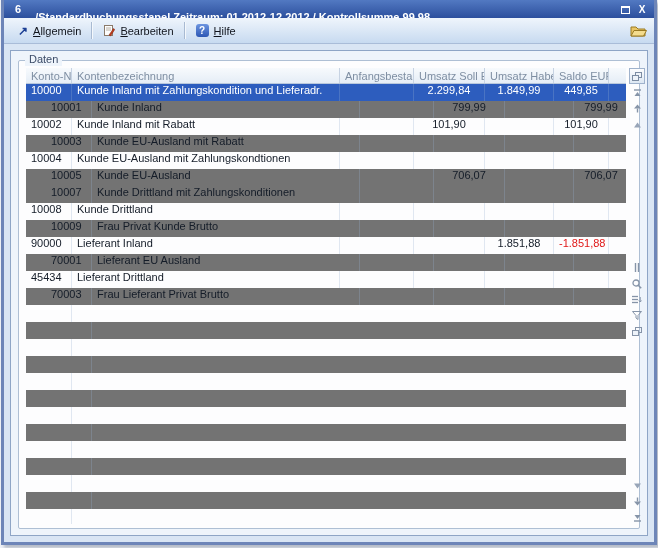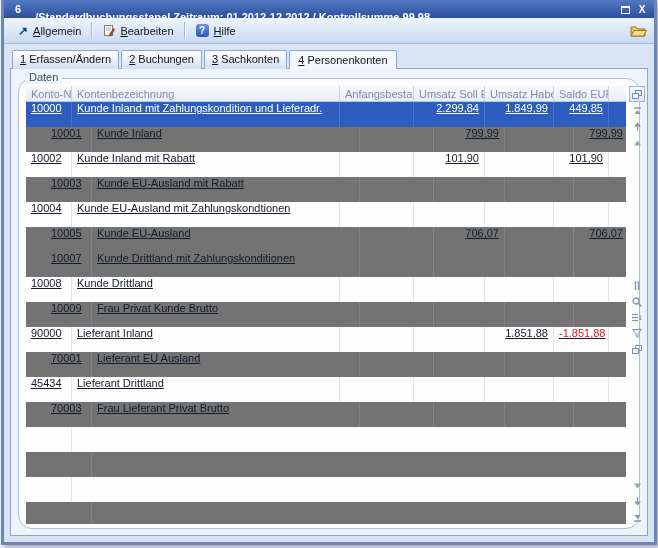--- a/index.html
+++ b/index.html
@@ -29,37 +29,37 @@
   .main{flex:1;display:flex;flex-direction:column;padding:6px 6px 6px 6px;min-height:0;}
   .tabs{display:flex;gap:2px;padding-left:2px;position:relative;z-index:2;}
   .tab{font-size:11px;color:#10141c;background:linear-gradient(#fefefe,#d3e0f0);
        border:1px solid #8ea5c6;border-bottom:none;border-radius:2px 2px 0 0;
        padding:2px 7px;margin-bottom:-1px;white-space:nowrap;}
   .tab u{text-decoration:underline;}
   .tab.active{background:#f3f8fd;padding:3px 8px 3px;}
   .tabpage{flex:1;border:1px solid #8ea5c6;background:#eef4fb;position:relative;min-height:0;}
   
   .groupbox{position:absolute;left:7px;right:7px;top:9px;bottom:6px;border:1px solid #aebfd4;
-            border-radius:14px;background:#fdfdfe;}
+            border-radius:2px;background:#fdfdfe;}
   .groupbox-label{position:absolute;top:-8px;left:6px;background:#eef4fb;padding:0 4px;
                   font-size:11px;color:#3c4c68;line-height:13px;}
   
   .grid{position:absolute;left:7px;top:7px;bottom:4px;width:600px;overflow:hidden;font-size:11px;}
   .ghead{display:flex;height:15px;line-height:14px;background:linear-gradient(#f7fafd,#e5edf6);
          border-bottom:1px solid #b9c8dc;color:#7e8ea2;}
   .gh{padding:0 5px;box-sizing:border-box;border-right:1px solid #c7d3e3;white-space:nowrap;overflow:hidden;display:flex;align-items:center;gap:3px;}
-  .grow{display:flex;height:25px;line-height:13px;color:#141c28;text-decoration:underline;}
+  .grow{display:flex;height:17px;line-height:13px;color:#141c28;}
   .grow.alt{background:#737373;padding-left:20px;}
   .grow.selected{background:#2d5dbe;color:#fff;}
   .gc{padding:0 5px;box-sizing:border-box;border-right:1px solid rgba(150,175,210,.28);
       white-space:nowrap;overflow:hidden;}
   .c0{width:46px;flex:0 0 46px;} .c1{width:268px;flex:0 0 268px;} .c2{width:74px;flex:0 0 74px;}
   .c3{width:71px;flex:0 0 71px;} .c4{width:69px;flex:0 0 69px;} .c5{width:55px;flex:0 0 55px;}
   .c6{flex:1;border-right:none;}
-  .num{text-align:right;}
+  .num{text-align:center;}
   .neg{color:#e01818;}
   
   .edge{position:absolute;left:610px;top:7px;bottom:4px;width:16px;}
   .chooser-btn{height:14px;border:1px solid #9fb2cc;background:linear-gradient(#fcfdfe,#dde8f3);
                display:flex;align-items:center;justify-content:center;margin-bottom:4px;}
   .edge-icons{display:flex;flex-direction:column;align-items:center;gap:7px;}
   .edge-mid{position:absolute;top:195px;left:0;right:0;}
   .edge-bot{position:absolute;bottom:2px;left:0;right:0;}
   .eicon{width:11px;height:9px;display:flex;align-items:center;justify-content:center;}
   svg{display:block;}
@@ -109,26 +109,20 @@
       <span class="tb-spacer"></span>
       <span>
         <svg width="17" height="14" viewBox="0 0 17 14">
           <path d="M1 3 L6 3 L8 5 L15 5 L15 12 L1 12 Z" fill="#e9c565" stroke="#9a7a22" stroke-width="1"></path>
           <path d="M1 12 L4 6.5 L16.5 6.5 L13.5 12 Z" fill="#f4dc8e" stroke="#9a7a22" stroke-width="1"></path>
         </svg>
       </span>
     </div>
 
     <div class="main">
-      <div class="tabs">
-          <span class="tab"><u>1</u> Erfassen/Ändern</span>
-          <span class="tab"><u>2</u> Buchungen</span>
-          <span class="tab"><u>3</u> Sachkonten</span>
-          <span class="tab active"><u>4</u> Personenkonten</span>
-        </div>
 
       <div class="tabpage">
         <div class="groupbox">
           <span class="groupbox-label">Daten</span>
 
           <div class="grid">
             <div class="ghead">
                 <div class="gh c0">
                   <span>Konto-Nr.</span>
                 </div>

